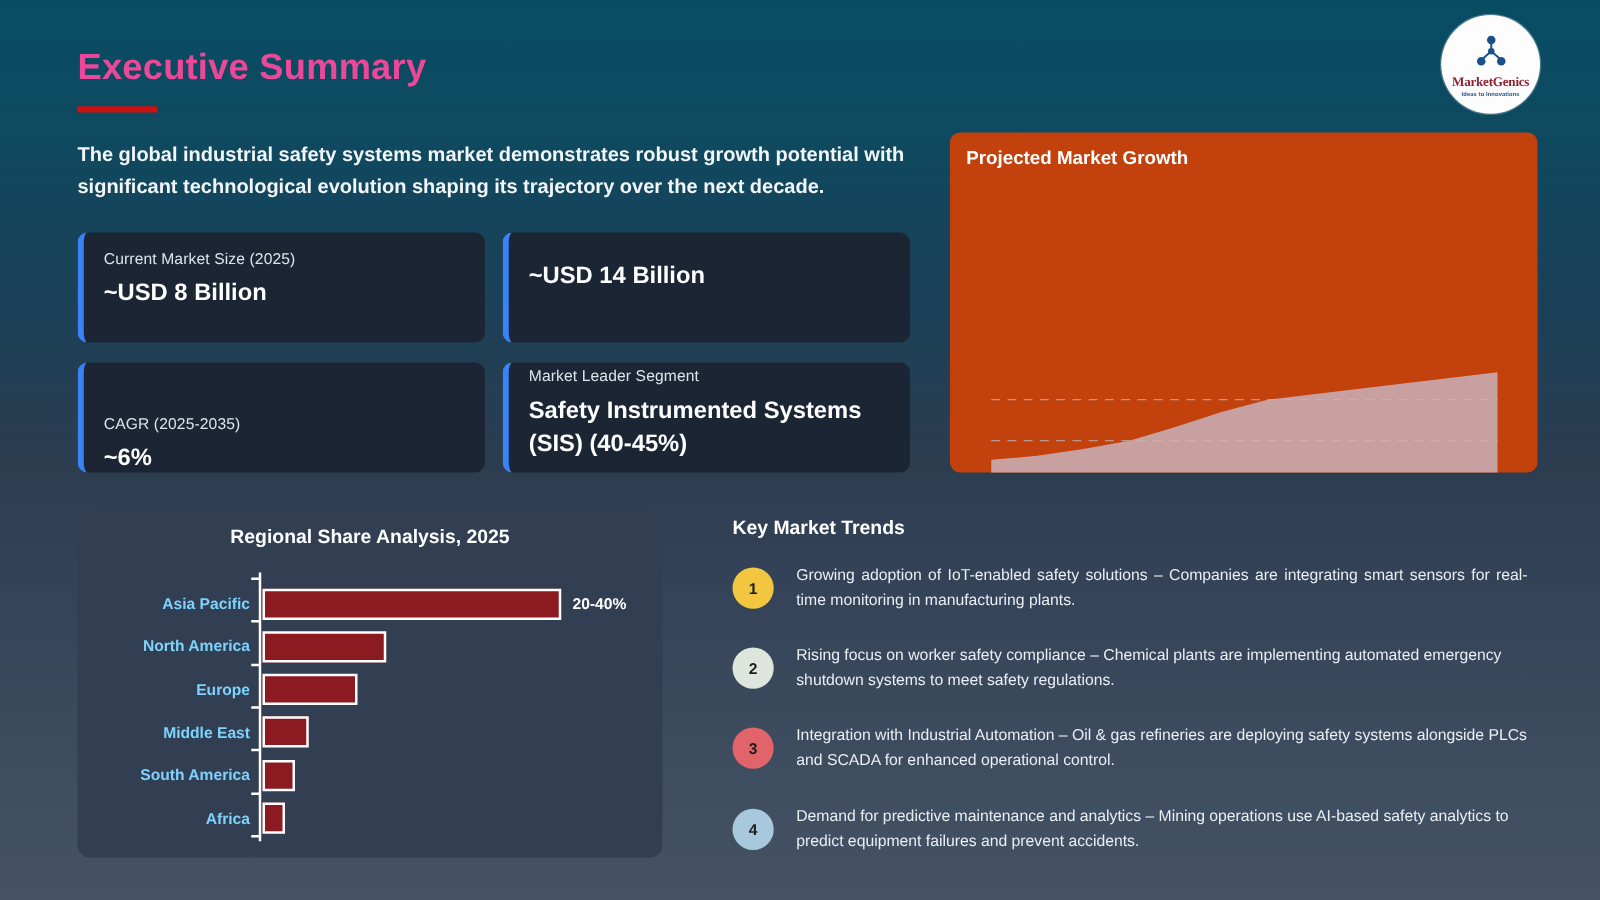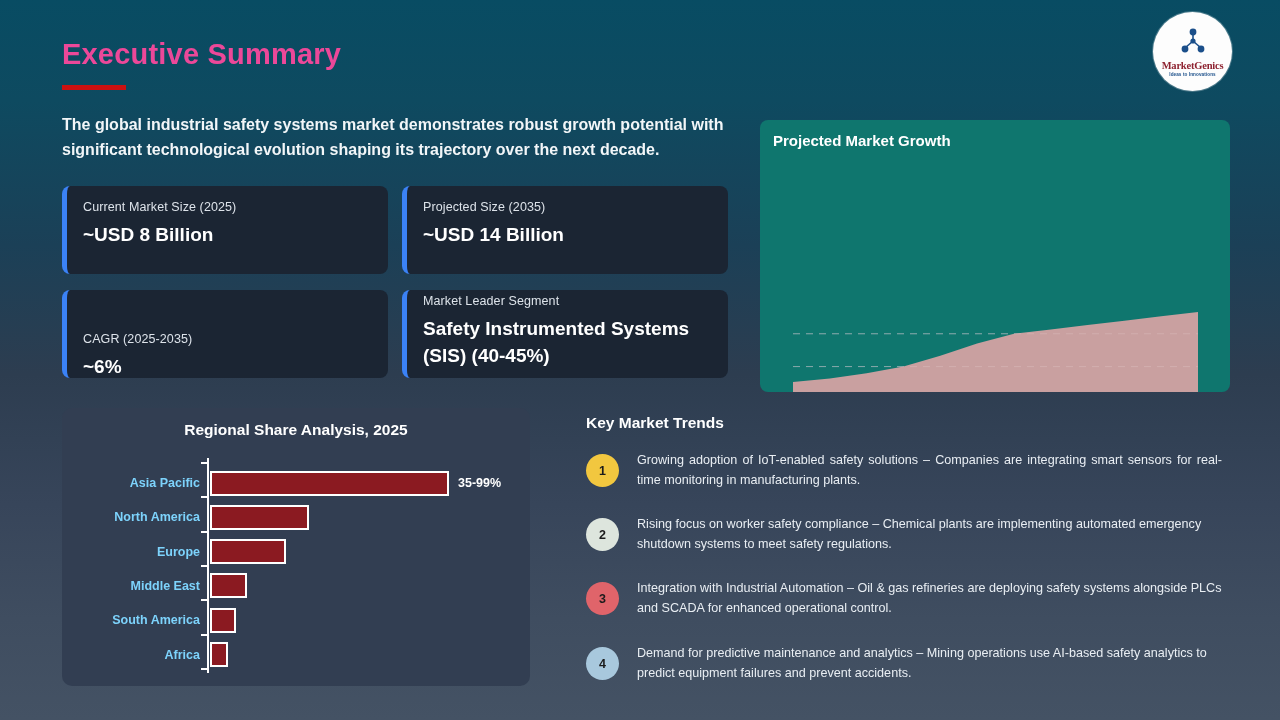--- a/index.html
+++ b/index.html
@@ -66,23 +66,23 @@
   }
   #stat-card-0 { left:62px;  top:186px; width:326px; height:88px; }
   #stat-card-1 { left:402px; top:186px; width:326px; height:88px; }
   #stat-card-2 { left:62px;  top:290px; width:326px; height:88px; }
   #stat-card-3 { left:402px; top:290px; width:326px; height:88px; }
   #stat-card-2 .stat-label { margin-top:28px; }
   #stat-card-3 { padding-top:4px; }
 
   
   #growth-panel {
-    position:absolute; left:760px; top:120px;
+    position:absolute; left:760px; top:106px;
     width:470px; height:272px;
-    background:#0f766e; border-radius:8px;
+    background:#c2410c; border-radius:8px;
   }
   #growth-title {
     position:absolute; left:13px; top:12px;
     font-size:15px; font-weight:bold; color:#ffffff;
   }
   #growth-plot { position:absolute; left:0; top:0; width:470px; height:272px; }
 
   
   #regional-panel {
     position:absolute; left:62px; top:408px;
@@ -166,21 +166,20 @@
   <span class="tagline">Ideas to Innovations</span>
 </div>
 
 <div id="intro">The global industrial safety systems market demonstrates robust growth potential with significant technological evolution shaping its trajectory over the next decade.</div>
 
 <div class="stat-card" id="stat-card-0" style="border-left-color: rgb(59, 130, 246);">
   <div class="stat-label">Current Market Size (2025)</div>
   <div class="stat-value">~USD 8 Billion</div>
 </div>
 <div class="stat-card" id="stat-card-1" style="border-left-color: rgb(59, 130, 246);">
-  <div class="stat-label">Projected Size (2035)</div>
   <div class="stat-value">~USD 14 Billion</div>
 </div>
 <div class="stat-card" id="stat-card-2" style="border-left-color: rgb(59, 130, 246);">
   <div class="stat-label">CAGR (2025-2035)</div>
   <div class="stat-value">~6%</div>
 </div>
 <div class="stat-card" id="stat-card-3" style="border-left-color: rgb(59, 130, 246);">
   <div class="stat-label">Market Leader Segment</div>
   <div class="stat-value">Safety Instrumented Systems (SIS) (40-45%)</div>
 </div>
@@ -211,21 +210,21 @@
     </svg>
 </div>
 
 <div id="regional-panel">
   <div id="regional-title">Regional Share Analysis, 2025</div>
   <div id="bar-rows">
       <div class="bar-row" style="top: 60px;">
         <div class="bar-label">Asia Pacific</div>
         <div class="bar-track">
           <div class="bar-fill" style="width: 235px; background: rgb(139, 26, 33); border-color: rgb(255, 255, 255);"></div>
-          <div class="bar-value">35-99%</div>
+          <div class="bar-value">20-40%</div>
         </div>
       </div>
       <div class="bar-row" style="top: 94.3px;">
         <div class="bar-label">North America</div>
         <div class="bar-track">
           <div class="bar-fill" style="width: 95px; background: rgb(139, 26, 33); border-color: rgb(255, 255, 255);"></div>
         </div>
       </div>
       <div class="bar-row" style="top: 128.6px;">
         <div class="bar-label">Europe</div>

